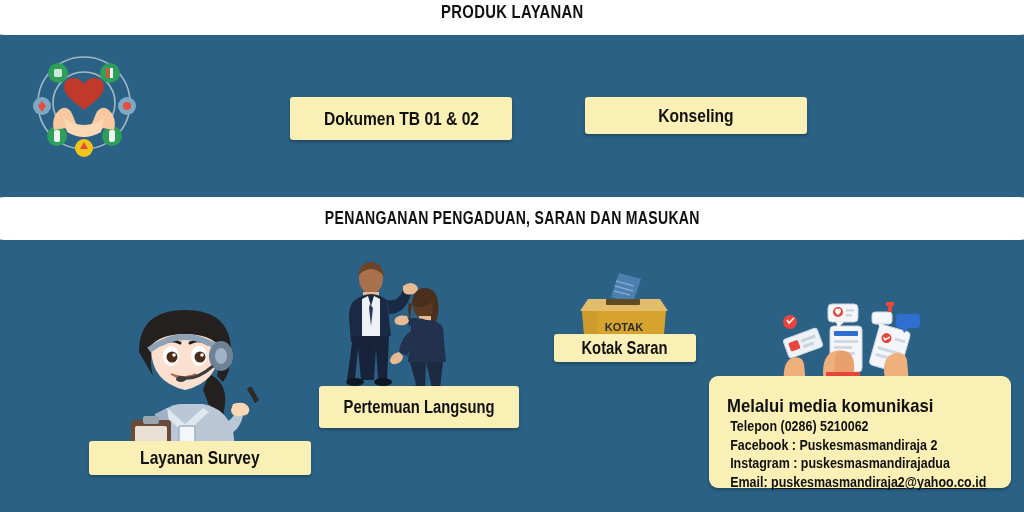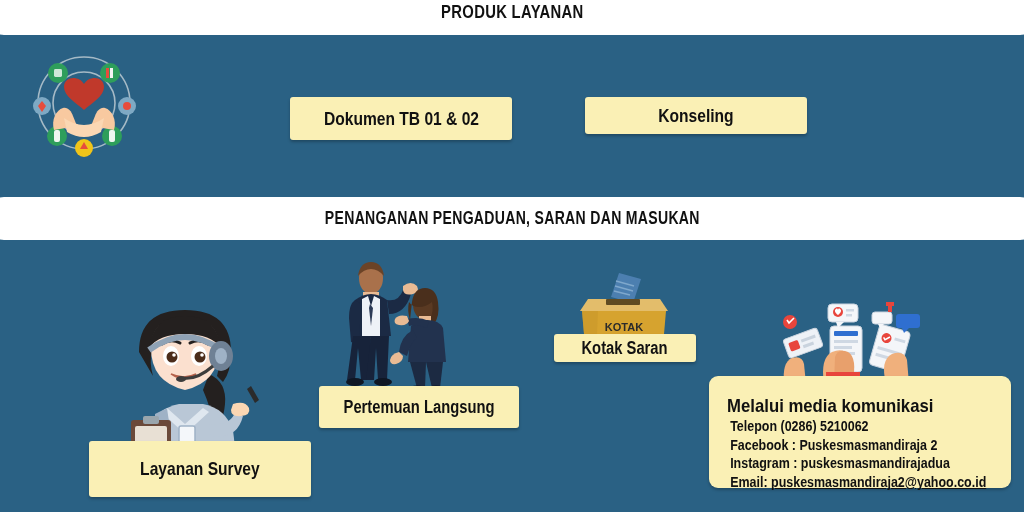--- a/index.html
+++ b/index.html
@@ -44,21 +44,21 @@
   .pill-label {
     color:#111;
     font-weight:bold;
     transform:scaleX(0.82);
     white-space:nowrap;
   }
   #pill-dokumen  { left:290px; top:97px;  width:222px; height:43px; }
   #pill-dokumen .pill-label { font-size:19px; }
   #pill-konseling{ left:585px; top:97px;  width:222px; height:37px; }
   #pill-konseling .pill-label { font-size:19px; }
-  #pill-survey   { left:89px;  top:441px; width:222px; height:56px; }
+  #pill-survey   { left:89px;  top:441px; width:222px; height:34px; }
   #pill-survey .pill-label { font-size:19px; }
   #pill-pertemuan{ left:319px; top:386px; width:200px; height:42px; }
   #pill-pertemuan .pill-label { font-size:18px; }
   #pill-kotak    { left:554px; top:334px; width:142px; height:28px; }
   #pill-kotak .pill-label { font-size:18px; }
 
   
   #contact-card {
     position:absolute;
     left:709px; top:376px;

